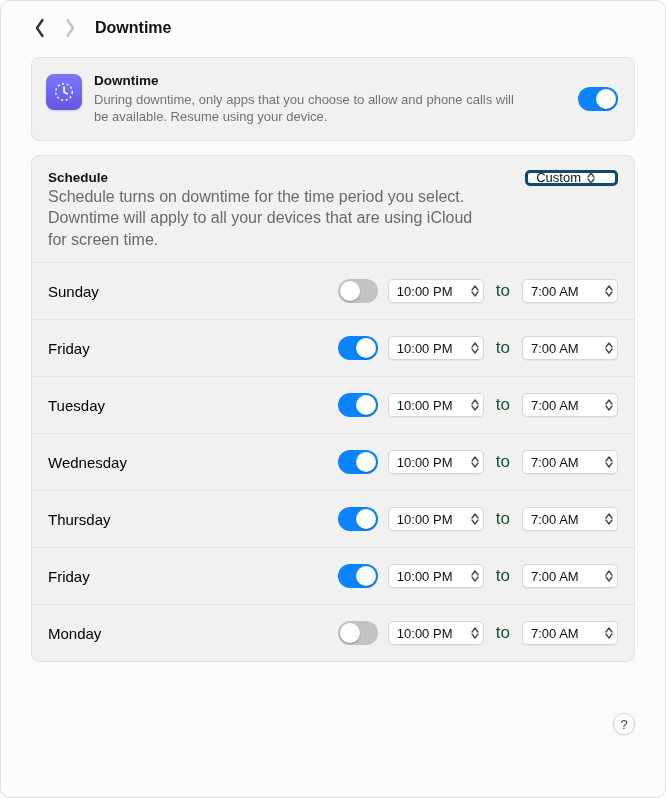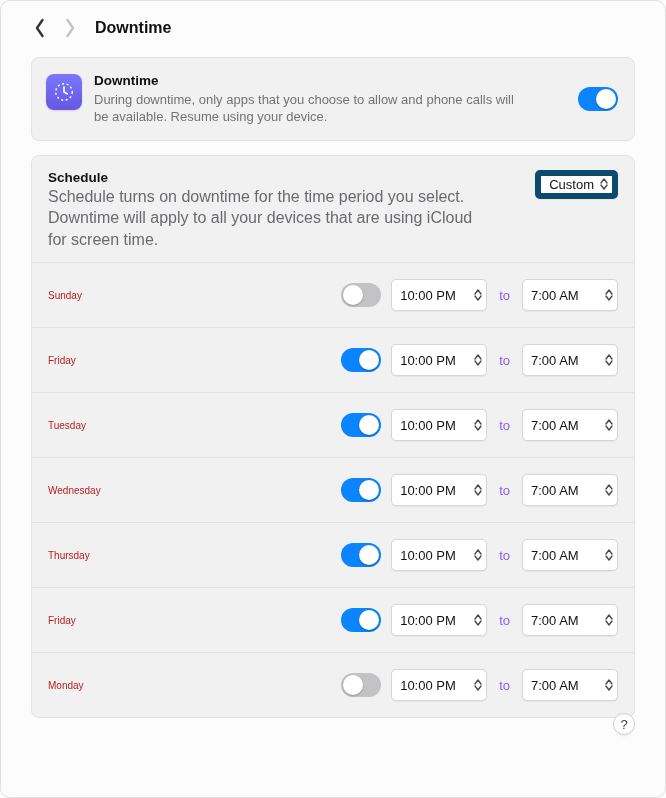--- a/index.html
+++ b/index.html
@@ -135,24 +135,24 @@
       line-height: 1.35;
       margin-top: 1px;
       max-width: 430px;
     }
 
     
     .popup {
       display: flex;
       align-items: center;
       background: #fff;
-      border: 6px solid #0c4a6e;
+      border: 3px solid #0c4a6e;
       border-radius: 5px;
-      height: 29px;
-      padding: 0 4px 0 8px;
+      height: 16px;
+      padding: 0 20px 0 8px;
       font-size: 13px;
       cursor: pointer;
       white-space: nowrap;
       box-shadow: 0 0.5px 1px rgba(0,0,0,.05);
     }
     .popup .popup-label { padding-right: 4px; }
     .popup .stepper, .timebox .stepper {
       display: flex;
       flex-direction: column;
       color: #4a4a4a;
@@ -165,43 +165,43 @@
     .day-row {
       display: flex;
       align-items: center;
       padding: 16px 16px;
       border-top: 1px solid #e2e2e3;
     }
     .day-row:first-of-type { border-top: none; }
 
     .day-label {
       flex: 1 1 auto;
-      font-size: 10px;
+      font-size: 15px;
       font-weight: 400;
-      color: #b91c1c;
+      color: #000000;
     }
     .day-controls {
       display: flex;
       align-items: center;
       gap: 10px;
     }
     .to-label {
-      color: #8b5cf6;
-      font-size: 13px;
+      color: #14532d;
+      font-size: 17px;
       padding: 0 2px;
     }
 
     
     .timebox {
       display: flex;
       align-items: center;
       background: #fff;
       border: 1px solid #d6d6d8;
       border-radius: 5px;
-      height: 32px;
+      height: 24px;
       padding: 0 4px 0 8px;
       font-size: 13px;
       min-width: 96px;
       box-shadow: 0 0.5px 1px rgba(0,0,0,.05);
     }
     .timebox .time-text {
       flex: 1;
       white-space: nowrap;
     }
 

